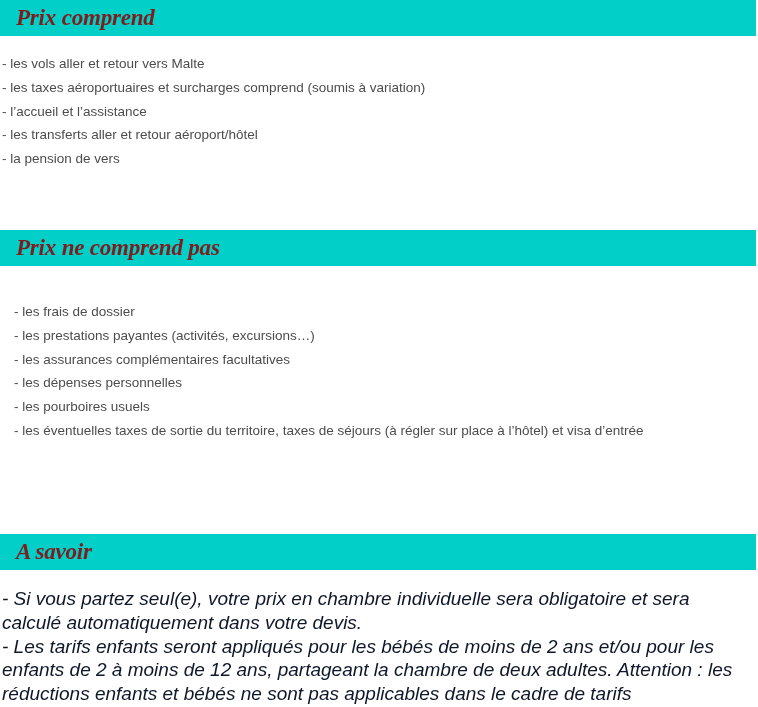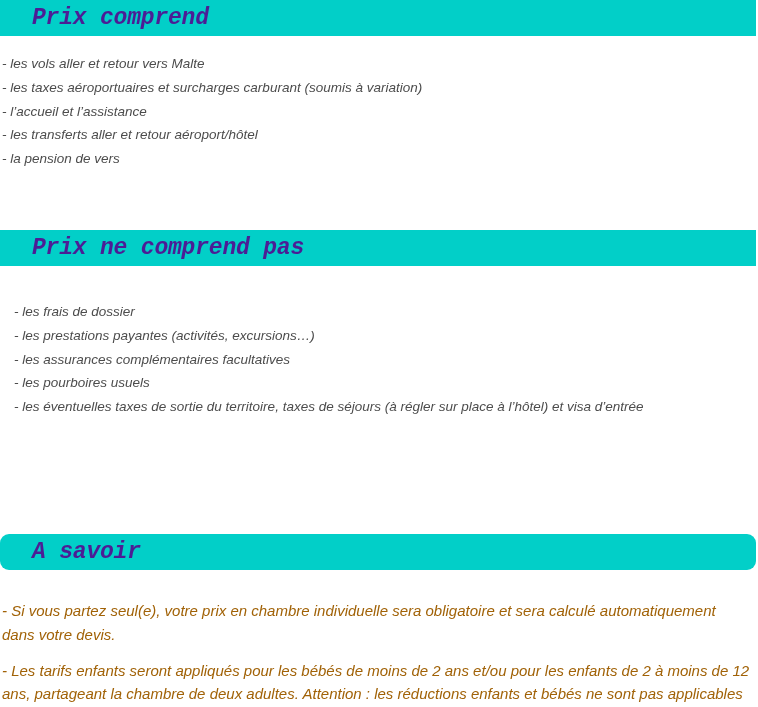--- a/index.html
+++ b/index.html
@@ -25,90 +25,89 @@
   .section-bar {
     position: absolute;
     left: 0;
     width: 756px;
     height: 36px;
     background: #02cfc8;
     display: flex;
     align-items: center;
   }
   .section-bar-title {
-    color: #4c1d95;
-    font-family: Liberation Mono, monospace;
+    color: #7f1d1d;
+    font-family: Liberation Serif, serif;
     font-style: italic;
     font-weight: bold;
     font-size: 23px;
     line-height: 36px;
     letter-spacing: -0.2px;
-    padding-left: 32px;
+    padding-left: 16px;
     white-space: nowrap;
   }
 
   
   .section-body {
     position: absolute;
     left: 0;
     width: 756px;
     padding-left: 2px;
     box-sizing: border-box;
   }
   .line {
     color: #4c4c4c;
     font-family: "Liberation Sans", sans-serif;
-    font-style: italic;
     font-size: 13.5px;
     line-height: 23.8px;
     white-space: nowrap;
   }
   .para {
-    color: #a16207;
+    color: #0f172a;
     font-family: "Liberation Sans", sans-serif;
     font-style: italic;
-    font-size: 15px;
+    font-size: 19px;
     line-height: 23.8px;
     width: 748px;
-    margin-top: 12px;
   }
 
   
   #bar-1      { top: 0px; }
   #body-1     { top: 52px; }
   #bar-2      { top: 230px; }
   #body-2     { top: 300px; padding-left: 14px; }
-  #bar-3      { top: 534px; border-radius: 9px; }
+  #bar-3      { top: 534px; }
   #body-3     { top: 587px; }
 </style>
 </head>
 <body>
 
 <div class="page">
 
   <div class="section-bar" id="bar-1">
     <div class="section-bar-title">Prix comprend</div>
   </div>
 
   <div class="section-body" id="body-1">
     <div class="line">- les vols aller et retour vers Malte</div>
-    <div class="line">- les taxes aéroportuaires et surcharges carburant (soumis à variation)</div>
+    <div class="line">- les taxes aéroportuaires et surcharges comprend (soumis à variation)</div>
     <div class="line">- l’accueil et l’assistance</div>
     <div class="line">- les transferts aller et retour aéroport/hôtel</div>
     <div class="line">- la pension de vers</div>
   </div>
 
   <div class="section-bar" id="bar-2">
     <div class="section-bar-title">Prix ne comprend pas</div>
   </div>
 
   <div class="section-body" id="body-2">
     <div class="line">- les frais de dossier</div>
     <div class="line">- les prestations payantes (activités, excursions…)</div>
     <div class="line">- les assurances complémentaires facultatives</div>
+    <div class="line">- les dépenses personnelles</div>
     <div class="line">- les pourboires usuels</div>
     <div class="line">- les éventuelles taxes de sortie du territoire, taxes de séjours (à régler sur place à l’hôtel) et visa d’entrée</div>
   </div>
 
   <div class="section-bar" id="bar-3">
     <div class="section-bar-title">A savoir</div>
   </div>
 
   <div class="section-body" id="body-3">
     <div class="para">- Si vous partez seul(e), votre prix en chambre individuelle sera obligatoire et sera calculé automatiquement dans votre devis.</div>

